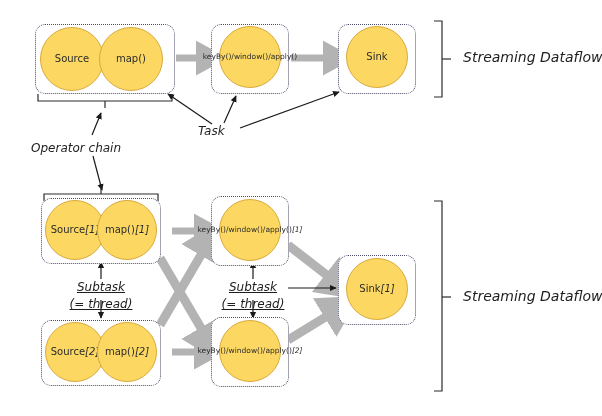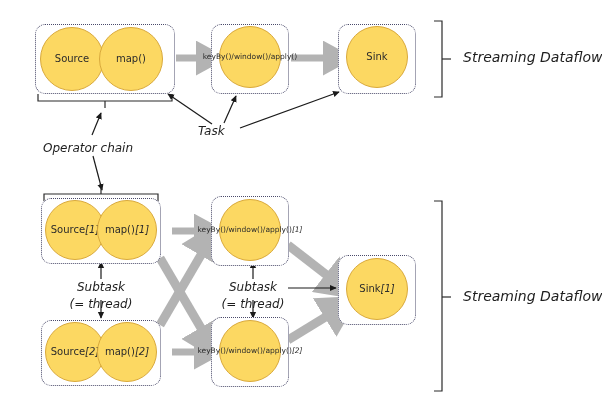--- a/index.html
+++ b/index.html
@@ -54,21 +54,21 @@
 
   
   .anno{
     position:absolute;
     font-style:italic;
     font-size:12px;
     color:#1d1d1d;
     white-space:nowrap;
     z-index:6;
   }
-  .anno.c{text-align:center;}
+  .anno.c{text-align:center;text-decoration:underline;}
   .label-right{
     position:absolute;
     font-style:italic;
     font-size:14px;
     color:#1d1d1d;
     text-align:center;
     line-height:1.35;
     white-space:nowrap;
     z-index:6;
   }
@@ -172,21 +172,21 @@
     <span class="ln">keyBy()/</span>
     <span class="ln">window()/</span>
     <span class="ln">apply()</span>
   </div>
 
   <div class="taskbox" style="left:338px;top:24px;width:78px;height:70px;"></div>
   <div class="op f8" style="left:346px;top:26px;width:62px;height:62px;">
     <span class="ln">Sink</span>
   </div>
 
-  <div class="anno" style="left:43px;top:141px;font-style:italic;">Operator chain</div>
+  <div class="anno" style="left:31px;top:141px;font-style:italic;">Operator chain</div>
   <div class="anno" style="left:198px;top:124px;">Task</div>
 
   <div class="label-right" style="left:463px;top:48px;">
     <span>Streaming Dataflow</span>
   </div>
 
   <div class="chainbox" style="left:41px;top:198px;width:120px;height:66px;"></div>
   <div class="op f8" style="left:45px;top:200px;width:60px;height:60px;">
     <span class="ln">Source</span>
     <span class="ln idx">[1]</span>

